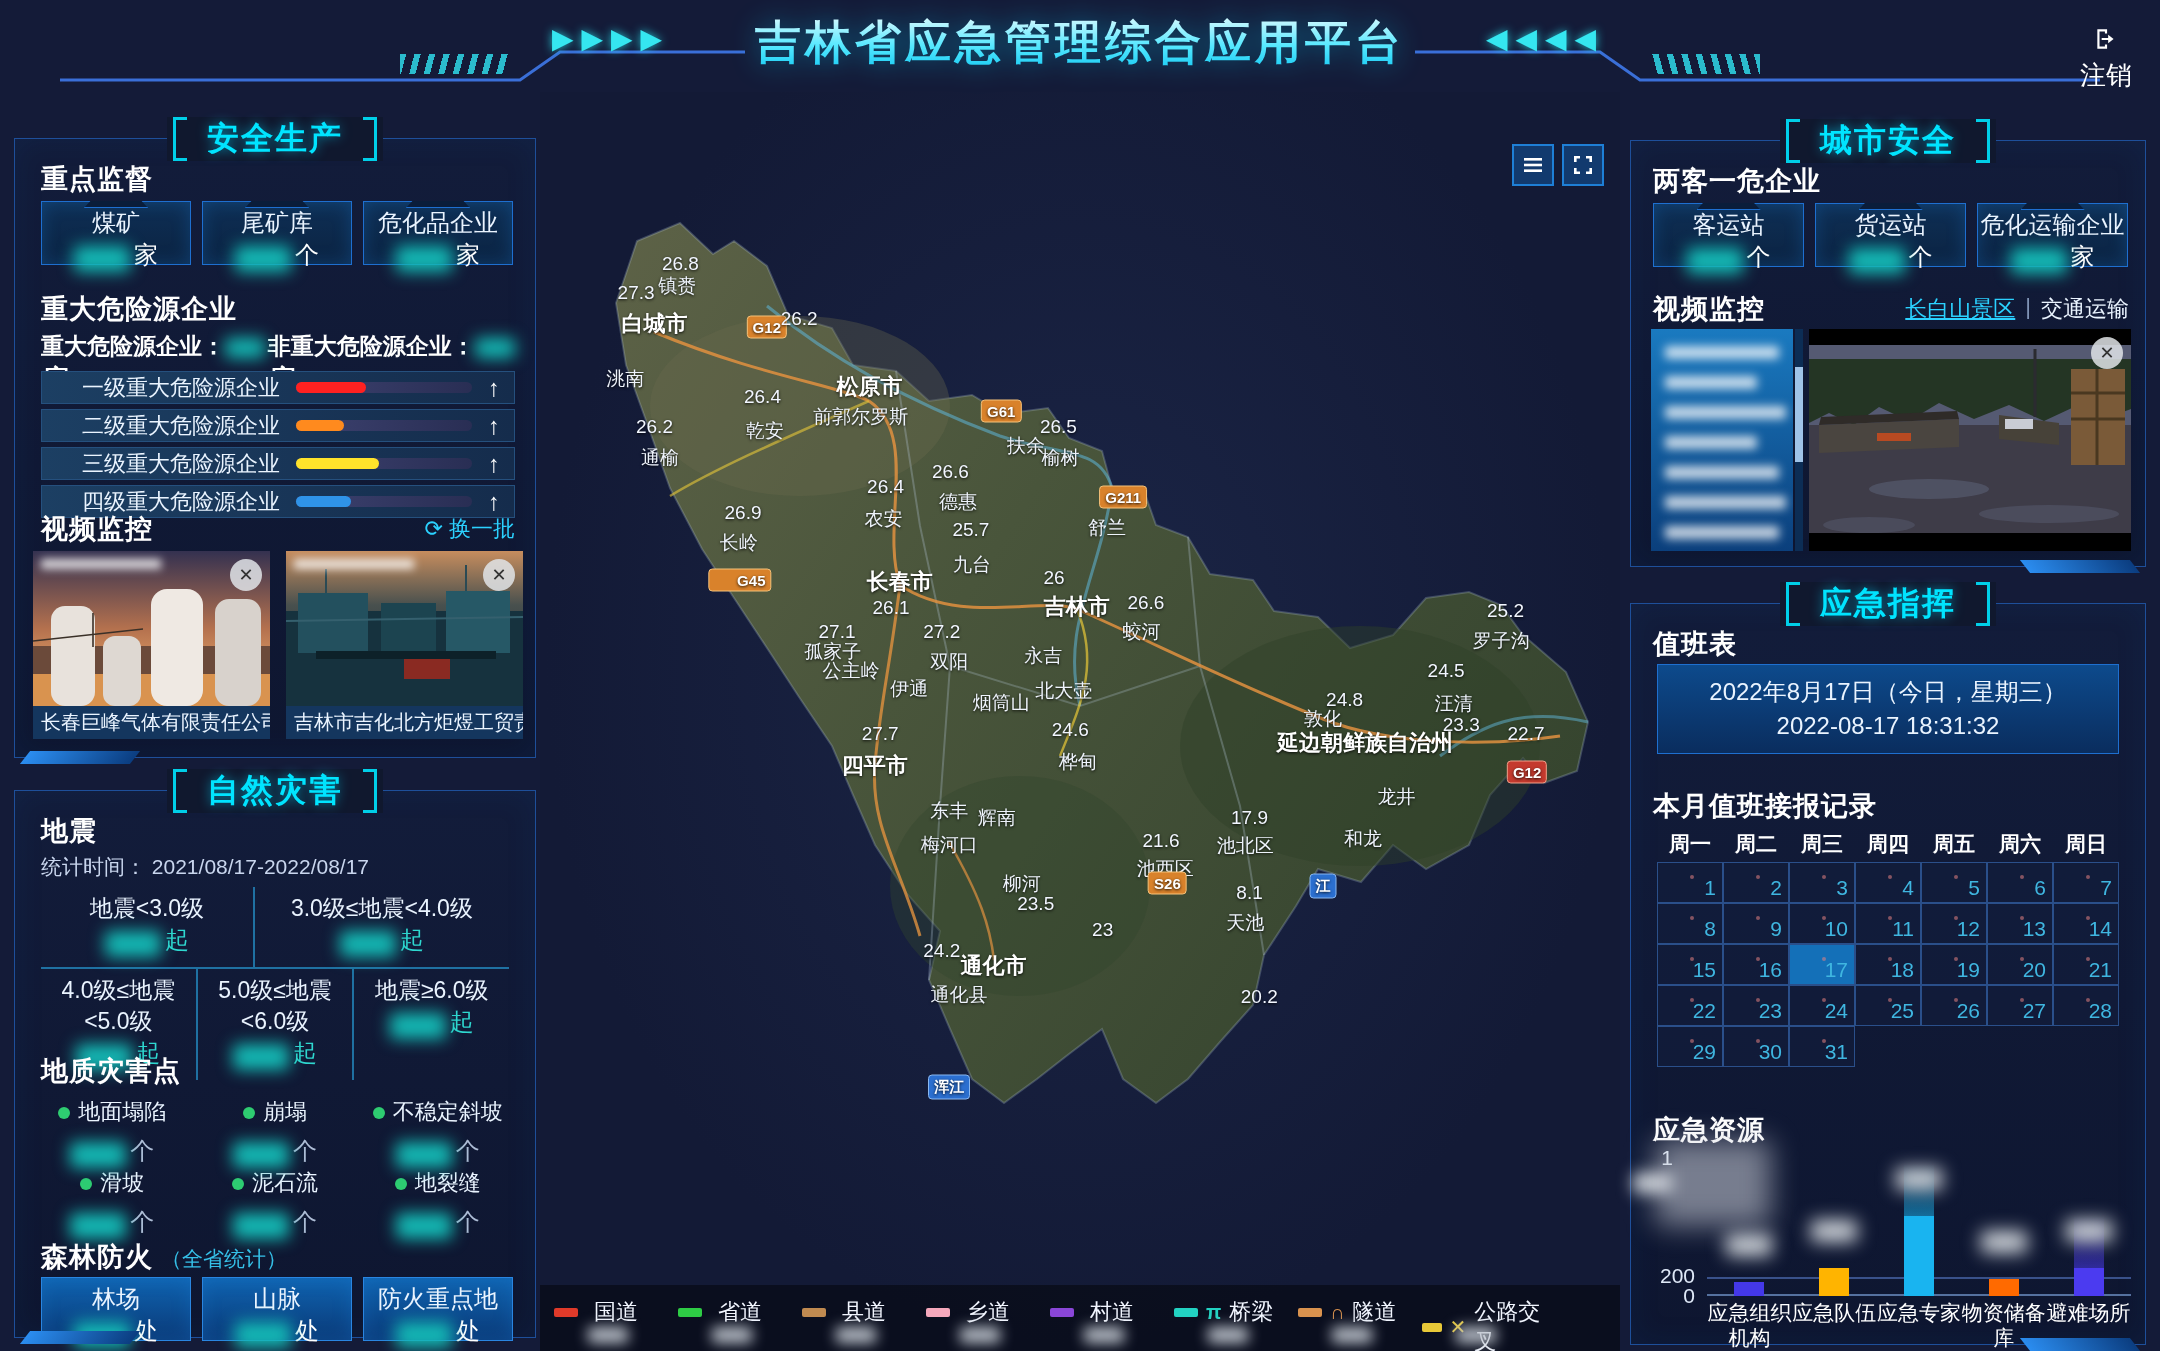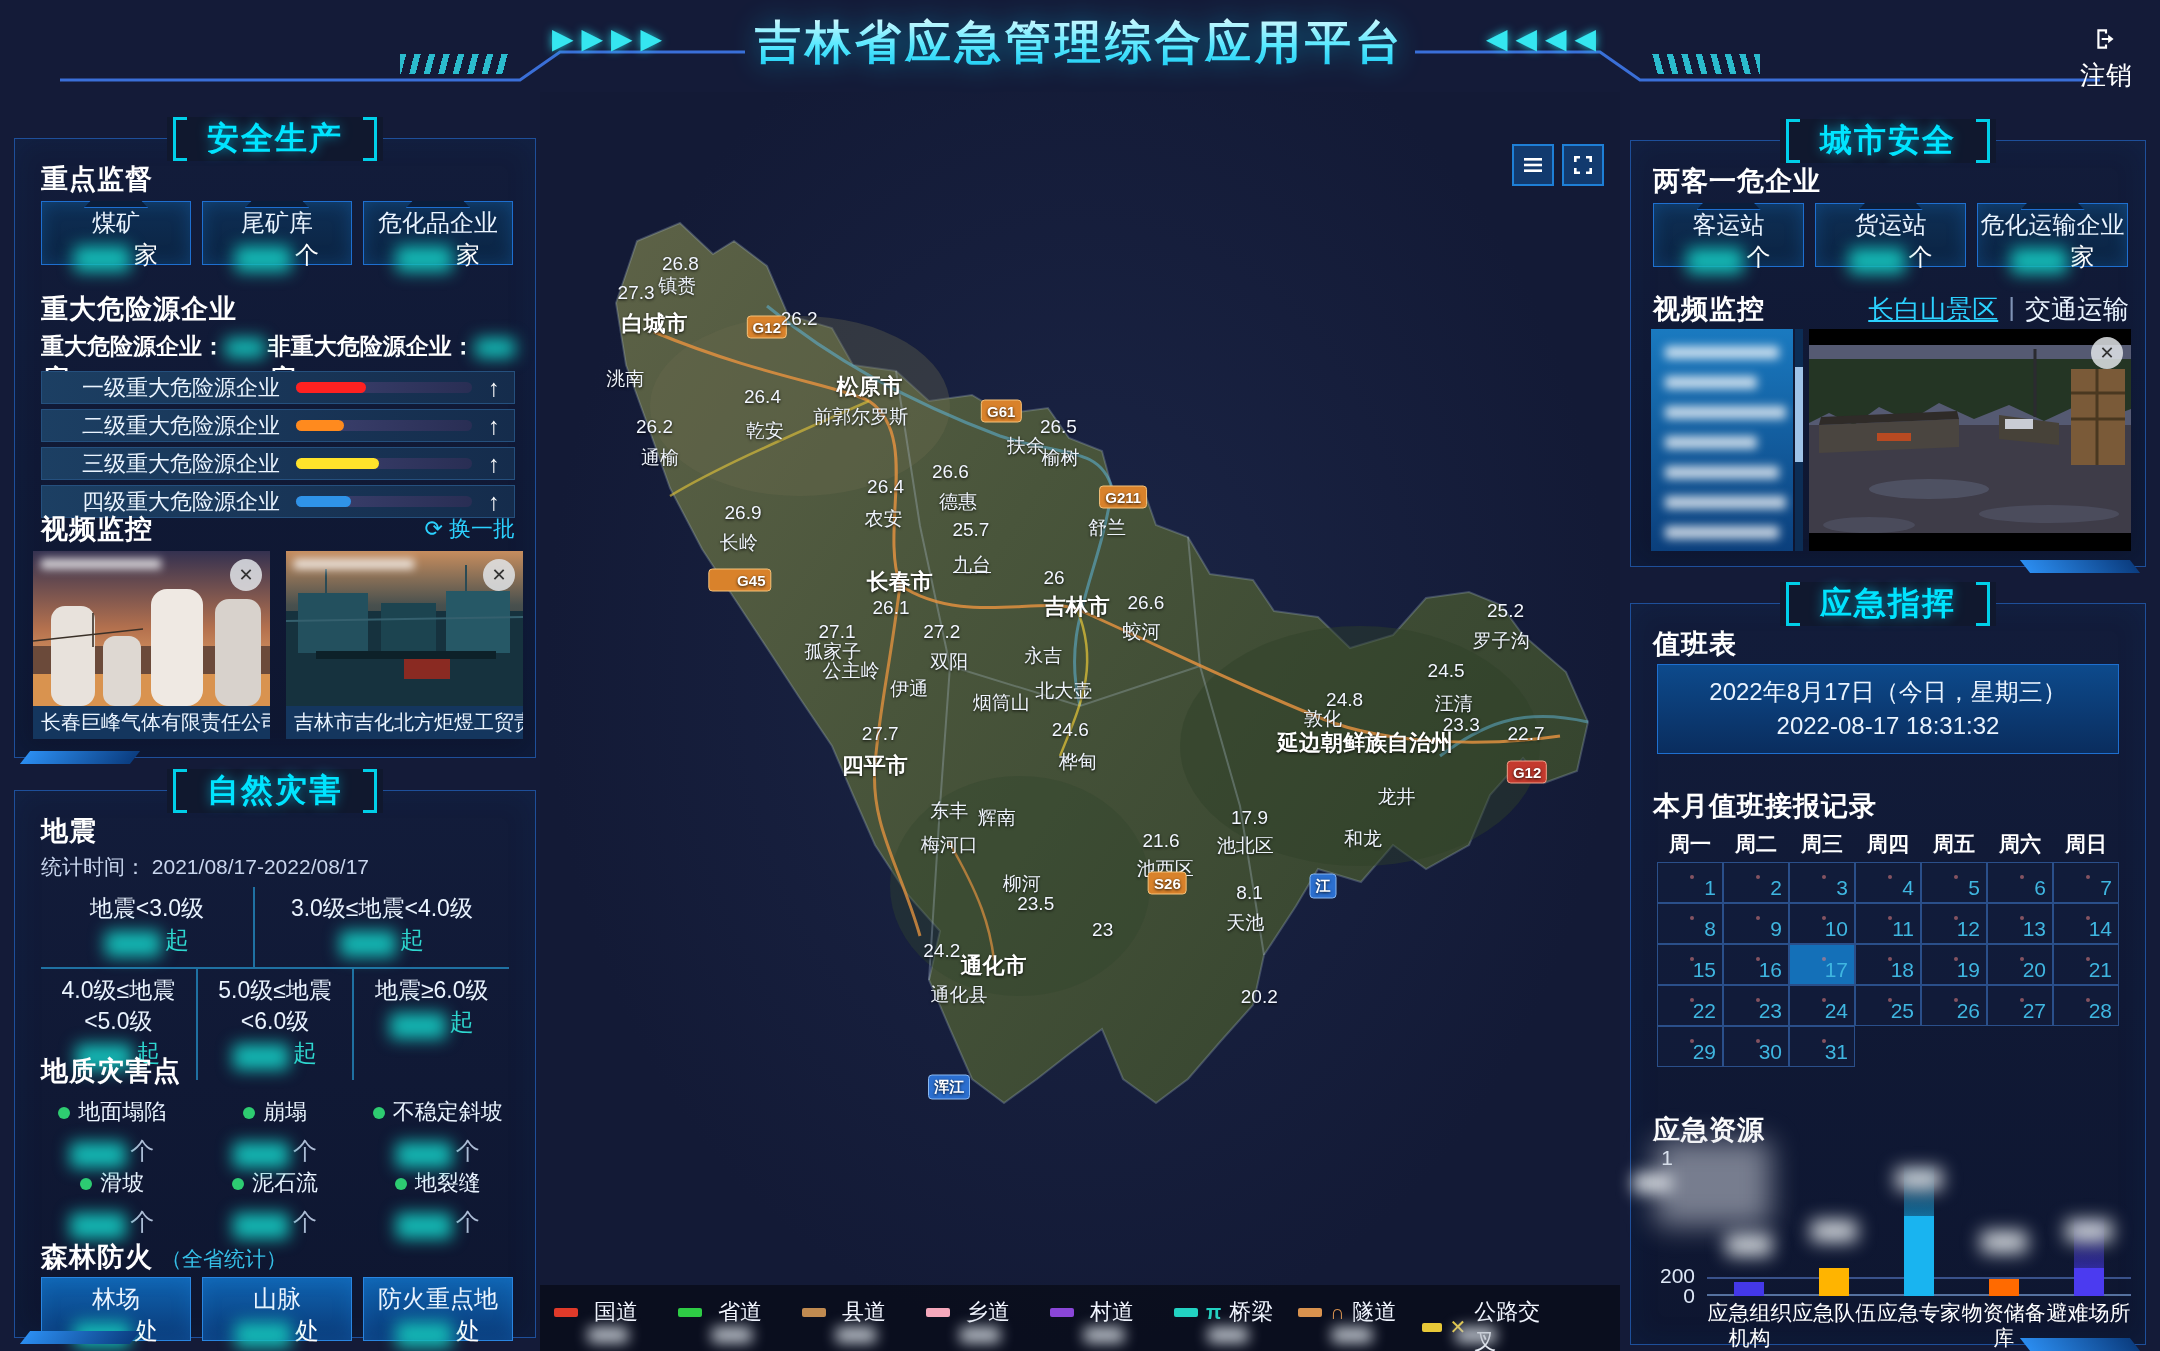--- a/index.html
+++ b/index.html
@@ -105,21 +105,21 @@
   .q-sep-h { height:2px; background:rgba(40,160,220,.65); }
   .geo-grid { position:absolute; left:16px; right:16px; display:grid;
     grid-template-columns:1fr 1fr 1fr; }
   .geo-item { text-align:center; }
   .geo-item .lb { font-size:22px; color:#eaf4ff; }
   .gdot { display:inline-block; width:12px; height:12px; border-radius:50%;
     background:#2ecc71; margin-right:8px; }
   .sub-cyan { font-size:21px; color:#35c0e8; font-weight:normal; margin-left:8px; }
 
   
-  .vtabs { display:flex; gap:10px; font-size:26px; }
+  .vtabs { display:flex; gap:10px; font-size:22px; }
   .vtab { color:#eaf4ff; cursor:pointer; }
   .vtab.active { color:#2bd1ff; text-decoration:underline; }
   .vtab-sep { color:#7f93b5; }
   .cam-list { position:absolute; width:142px; background:linear-gradient(180deg,#1a7ac0,#0b3f7c);
     overflow:hidden; }
   .cam-list .line { height:13px; background:rgba(255,255,255,.75); filter:blur(5px);
     margin:17px 14px; border-radius:3px; }
   .cam-list .line:nth-child(2n) { width:65%; }
   .cam-list .line:nth-child(3n) { width:85%; }
   .cam-scroll { position:absolute; width:8px; background:#0c2d55; }
@@ -261,21 +261,21 @@
       <span class="map-label city" style="left: 48.2%; top: 29.1%;">榆树</span>
       <span class="map-label temp" style="left: 38%; top: 30.2%;">26.6</span>
       <span class="map-label city" style="left: 38.7%; top: 32.6%;">德惠</span>
       <span class="map-label badge-o" style="left: 54%; top: 32.2%;">G211</span>
       <span class="map-label city" style="left: 52.5%; top: 34.6%;">舒兰</span>
       <span class="map-label temp" style="left: 32%; top: 31.4%;">26.4</span>
       <span class="map-label city" style="left: 31.8%; top: 33.9%;">农安</span>
       <span class="map-label temp" style="left: 18.8%; top: 33.4%;">26.9</span>
       <span class="map-label city" style="left: 18.4%; top: 35.8%;">长岭</span>
       <span class="map-label temp" style="left: 39.9%; top: 34.8%;">25.7</span>
-      <span class="map-label city" style="left: 40%; top: 37.6%; text-decoration: underline;">九台</span>
+      <span class="map-label city" style="left: 40%; top: 37.6%;">九台</span>
       <span class="map-label badge-o" style="left: 18.5%; top: 38.8%; padding-left: 28px;">G45</span>
       <span class="map-label city-lg" style="left: 33.3%; top: 38.9%;">长春市</span>
       <span class="map-label temp" style="left: 32.5%; top: 41%;">26.1</span>
       <span class="map-label temp" style="left: 47.6%; top: 38.6%;">26</span>
       <span class="map-label city-lg" style="left: 49.7%; top: 40.9%;">吉林市</span>
       <span class="map-label temp" style="left: 56.1%; top: 40.6%;">26.6</span>
       <span class="map-label city" style="left: 55.7%; top: 42.9%;">蛟河</span>
       <span class="map-label temp" style="left: 27.5%; top: 42.9%;">27.1</span>
       <span class="map-label city" style="left: 27.1%; top: 44.5%;">孤家子</span>
       <span class="map-label temp" style="left: 37.2%; top: 42.9%;">27.2</span>

